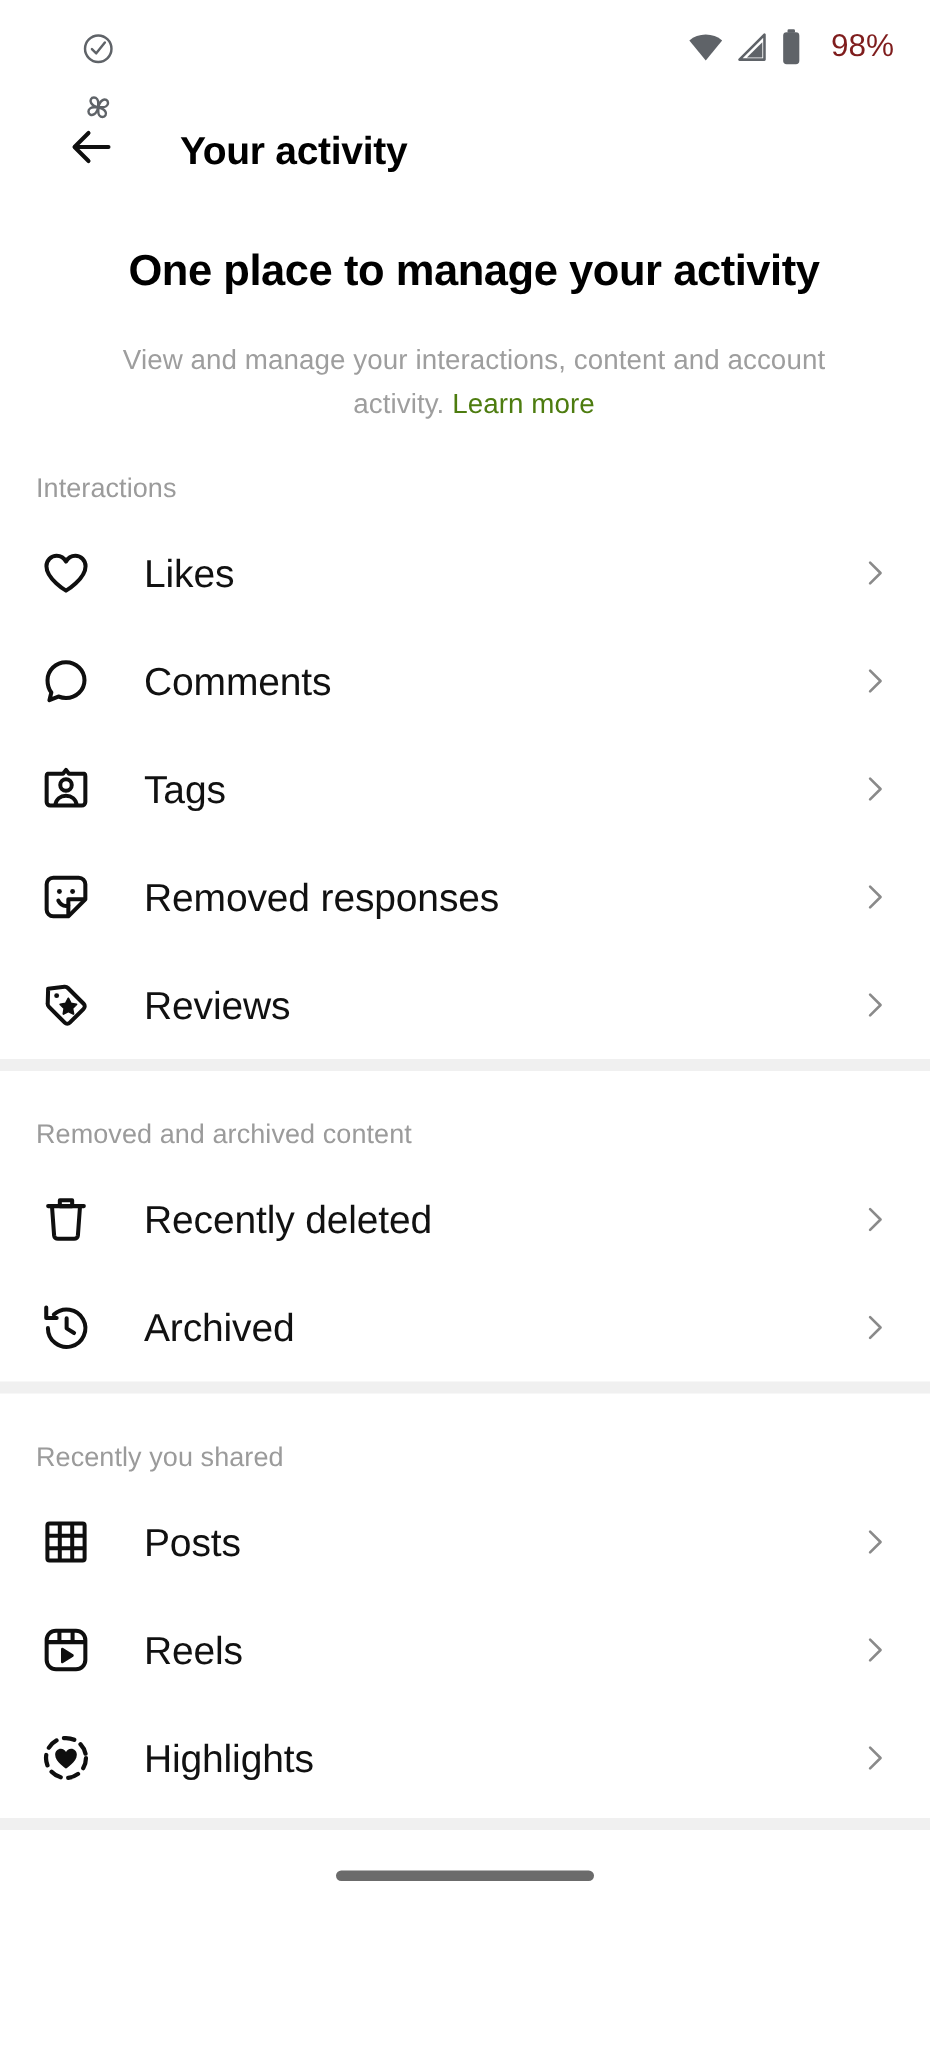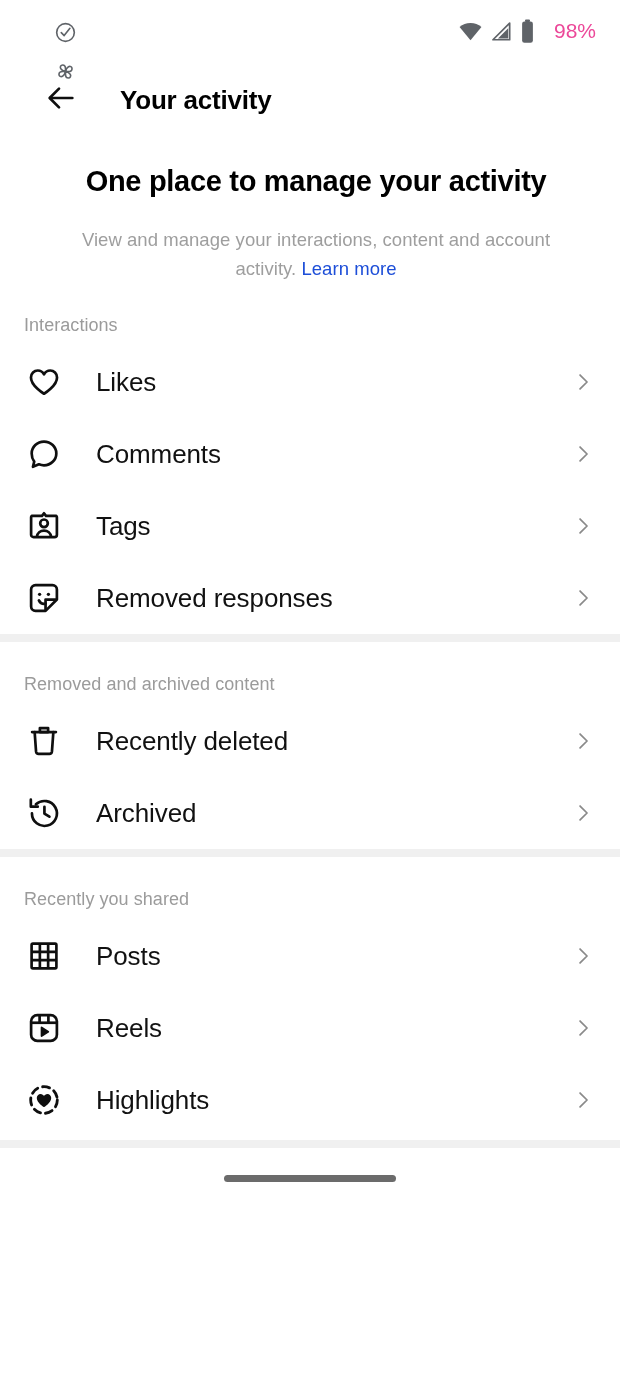--- a/index.html
+++ b/index.html
@@ -38,21 +38,21 @@
     letter-spacing: 0.1px;
     font-weight: 400;
   }
   .status-right {
     display: flex;
     align-items: center;
     gap: 7px;
   }
   .status-battery-pct {
     font-size: 21px;
-    color: #ec4899;
+    color: #7f1d1d;
     margin-left: 12px;
   }
   .sb-icon { display: block; }
 
   
   .app-bar {
     height: 76px;
     display: flex;
     align-items: center;
     padding-left: 40px;
@@ -87,21 +87,21 @@
     margin: 0;
   }
   .hero-sub {
     margin: 24px 0 0 0;
     font-size: 18.5px;
     line-height: 1.55;
     color: #9e9e9e;
     letter-spacing: 0.05px;
   }
   .learn-more {
-    color: #1d4ed8;
+    color: #4d7c0f;
     cursor: pointer;
   }
 
   
   .section-gap {
     height: 8px;
     background: #f0f0f0;
     width: 100%;
   }
   .section {
@@ -281,20 +281,35 @@
       </svg>
     </span>
     <span class="row-label">Removed responses</span>
     <span class="row-chevron">
       <svg width="22" height="22" viewBox="0 0 24 24" fill="none" stroke="#8a8a8a" stroke-width="1.9" stroke-linecap="round" stroke-linejoin="round">
           <path d="M8.8 4.4 L16.4 12 L8.8 19.6"></path>
         </svg>
     </span>
   </div>
 
+  <div class="row">
+    <span class="row-icon">
+      <svg width="34" height="34" viewBox="0 0 24 24" fill="none" stroke="#0f0f0f" stroke-width="1.9" stroke-linejoin="round">
+        <path d="M3.6 4.3 L11.3 3.4 A2.0 2.0 0 0 1 12.9 4.0 L20.3 11.4 A1.7 1.7 0 0 1 20.3 13.8 L13.8 20.3 A1.7 1.7 0 0 1 11.4 20.3 L4.0 12.9 A2.0 2.0 0 0 1 3.4 11.3 Z"></path>
+        <circle cx="7.6" cy="7.6" r="1.15" fill="#0f0f0f" stroke="none"></circle>
+        <path d="M13.1 8.9 L14.3 11.3 L16.9 11.7 L15.0 13.6 L15.5 16.2 L13.1 15.0 L10.8 16.2 L11.2 13.6 L9.3 11.7 L11.9 11.3 Z" fill="#0f0f0f" stroke="#0f0f0f" stroke-width="0.9"></path>
+      </svg>
+    </span>
+    <span class="row-label">Reviews</span>
+    <span class="row-chevron">
+      <svg width="22" height="22" viewBox="0 0 24 24" fill="none" stroke="#8a8a8a" stroke-width="1.9" stroke-linecap="round" stroke-linejoin="round">
+          <path d="M8.8 4.4 L16.4 12 L8.8 19.6"></path>
+        </svg>
+    </span>
+  </div>
 </div>
 
 <div class="section-gap"></div>
 
 <div class="section">
   <div class="section-label">Removed and archived content</div>
 
   <div class="row">
     <span class="row-icon">
       <svg width="34" height="34" viewBox="0 0 24 24" fill="none" stroke="#0f0f0f" stroke-width="1.9" stroke-linejoin="round" stroke-linecap="round">

